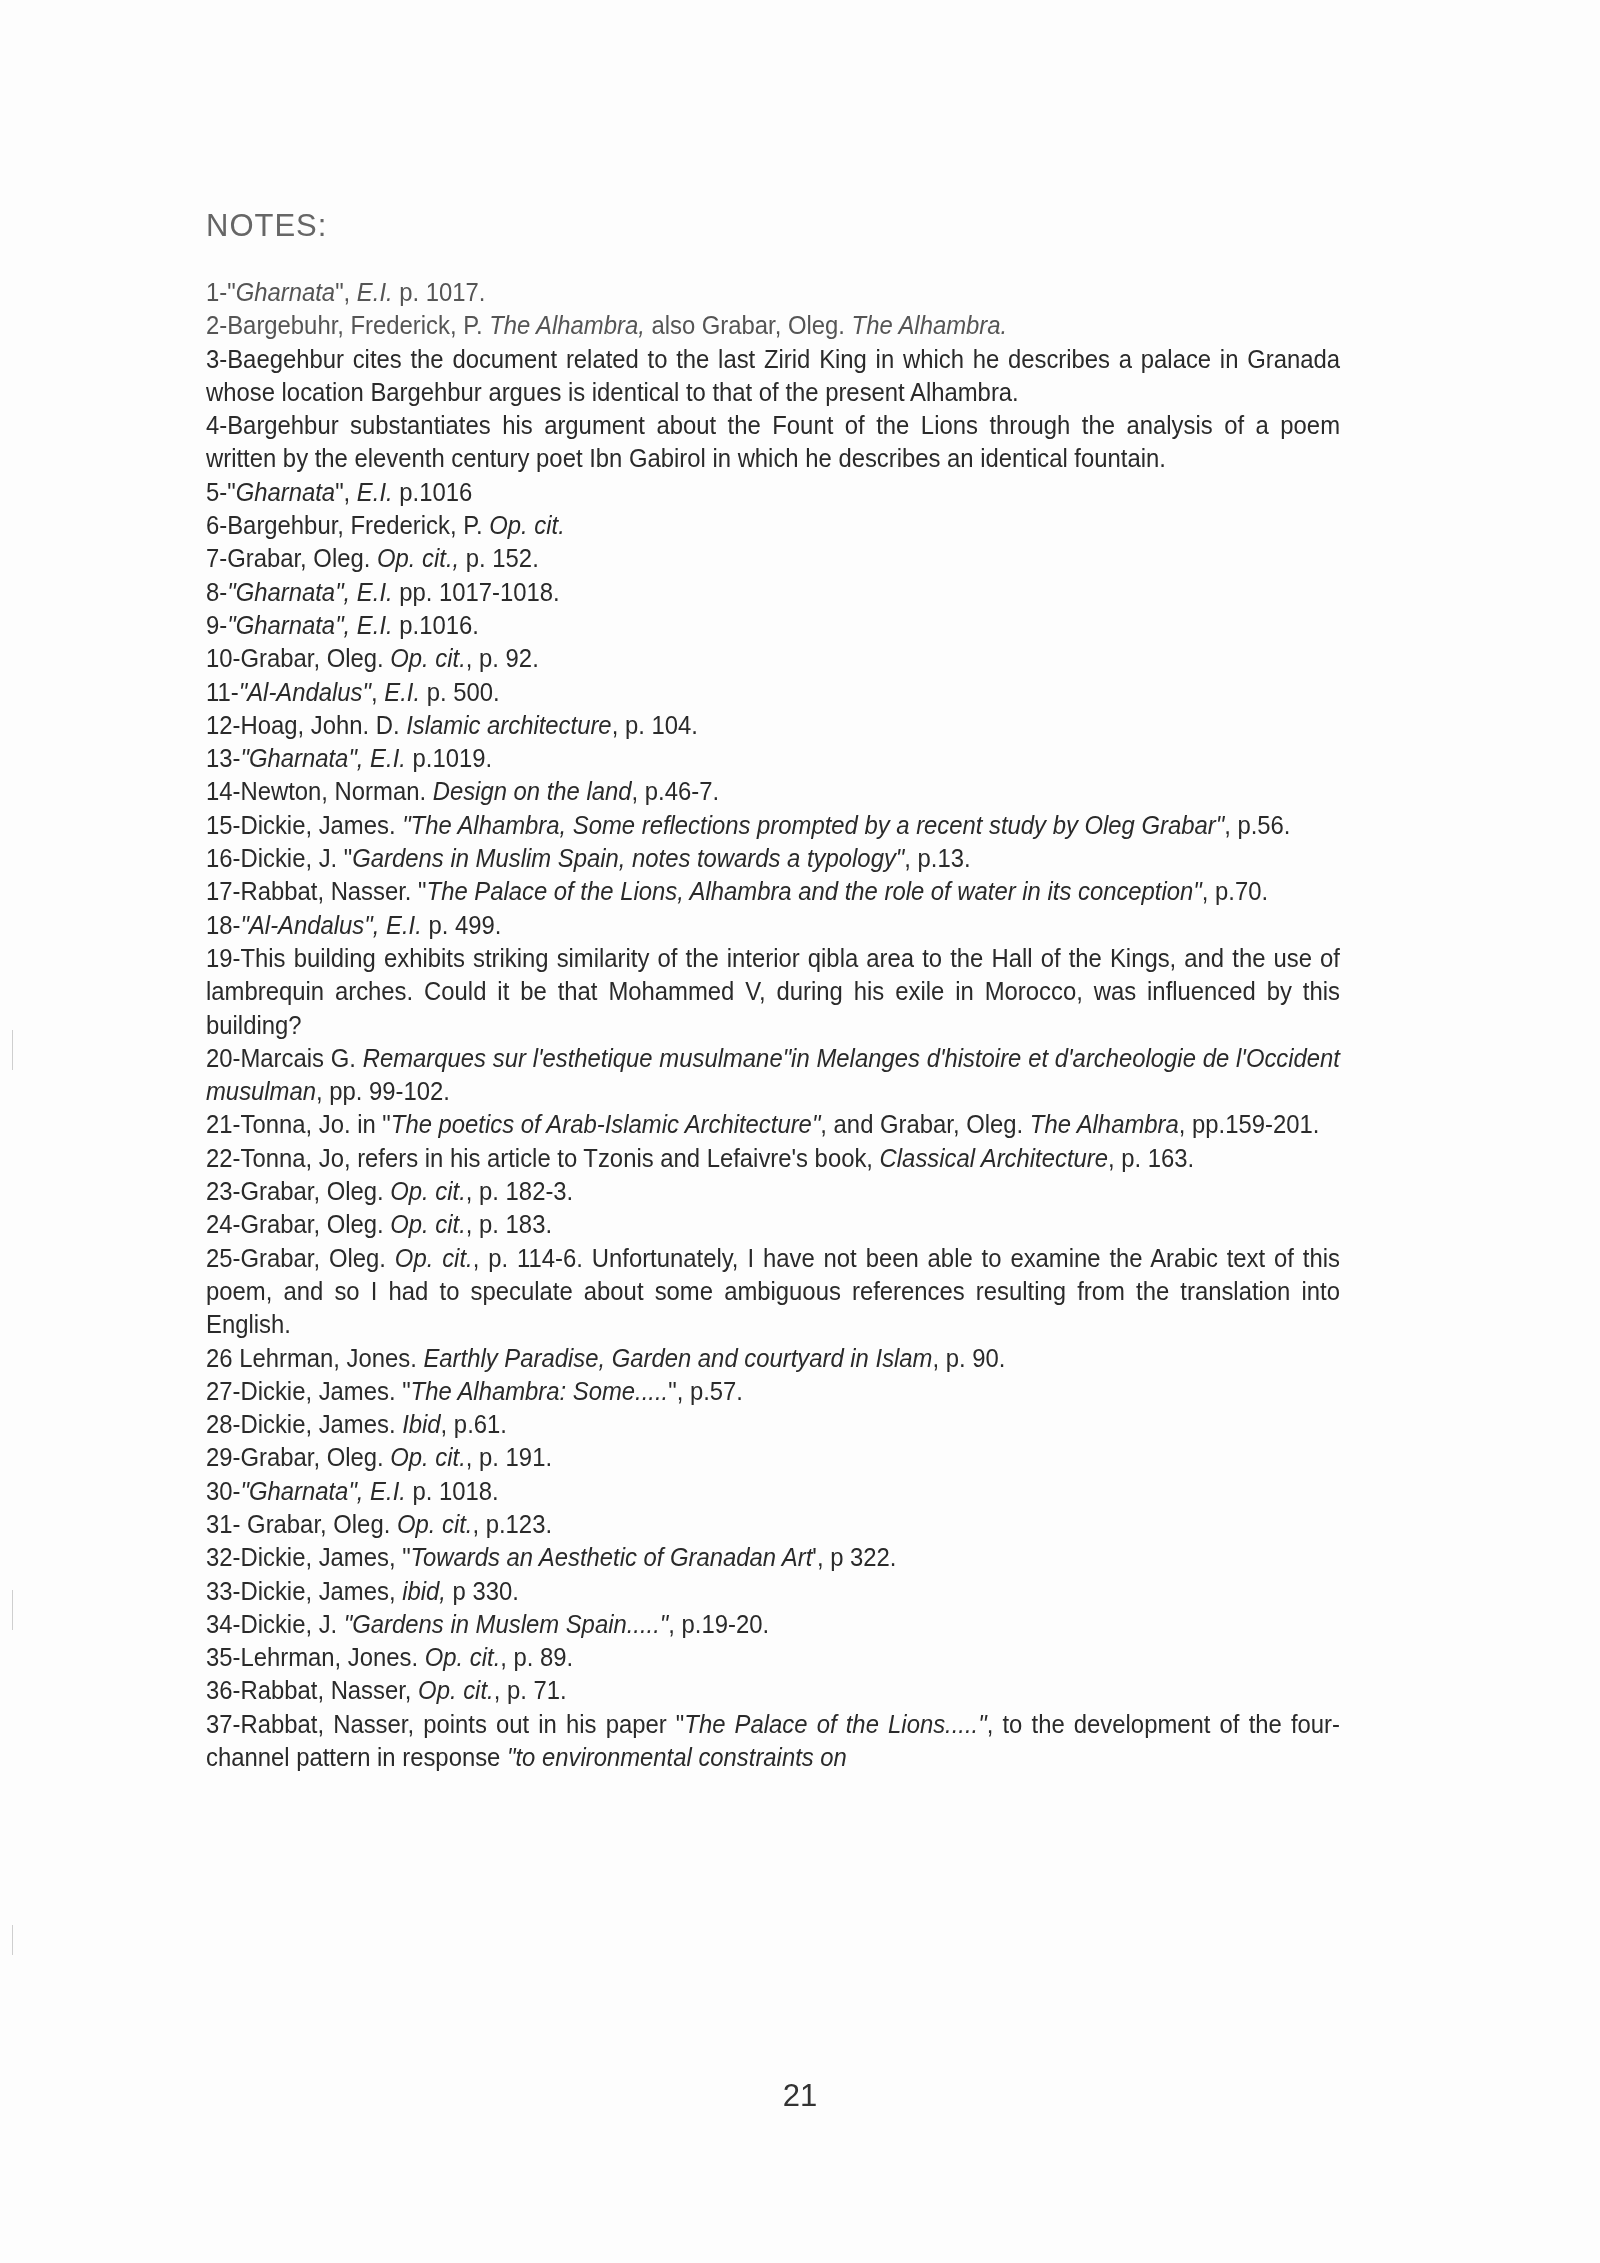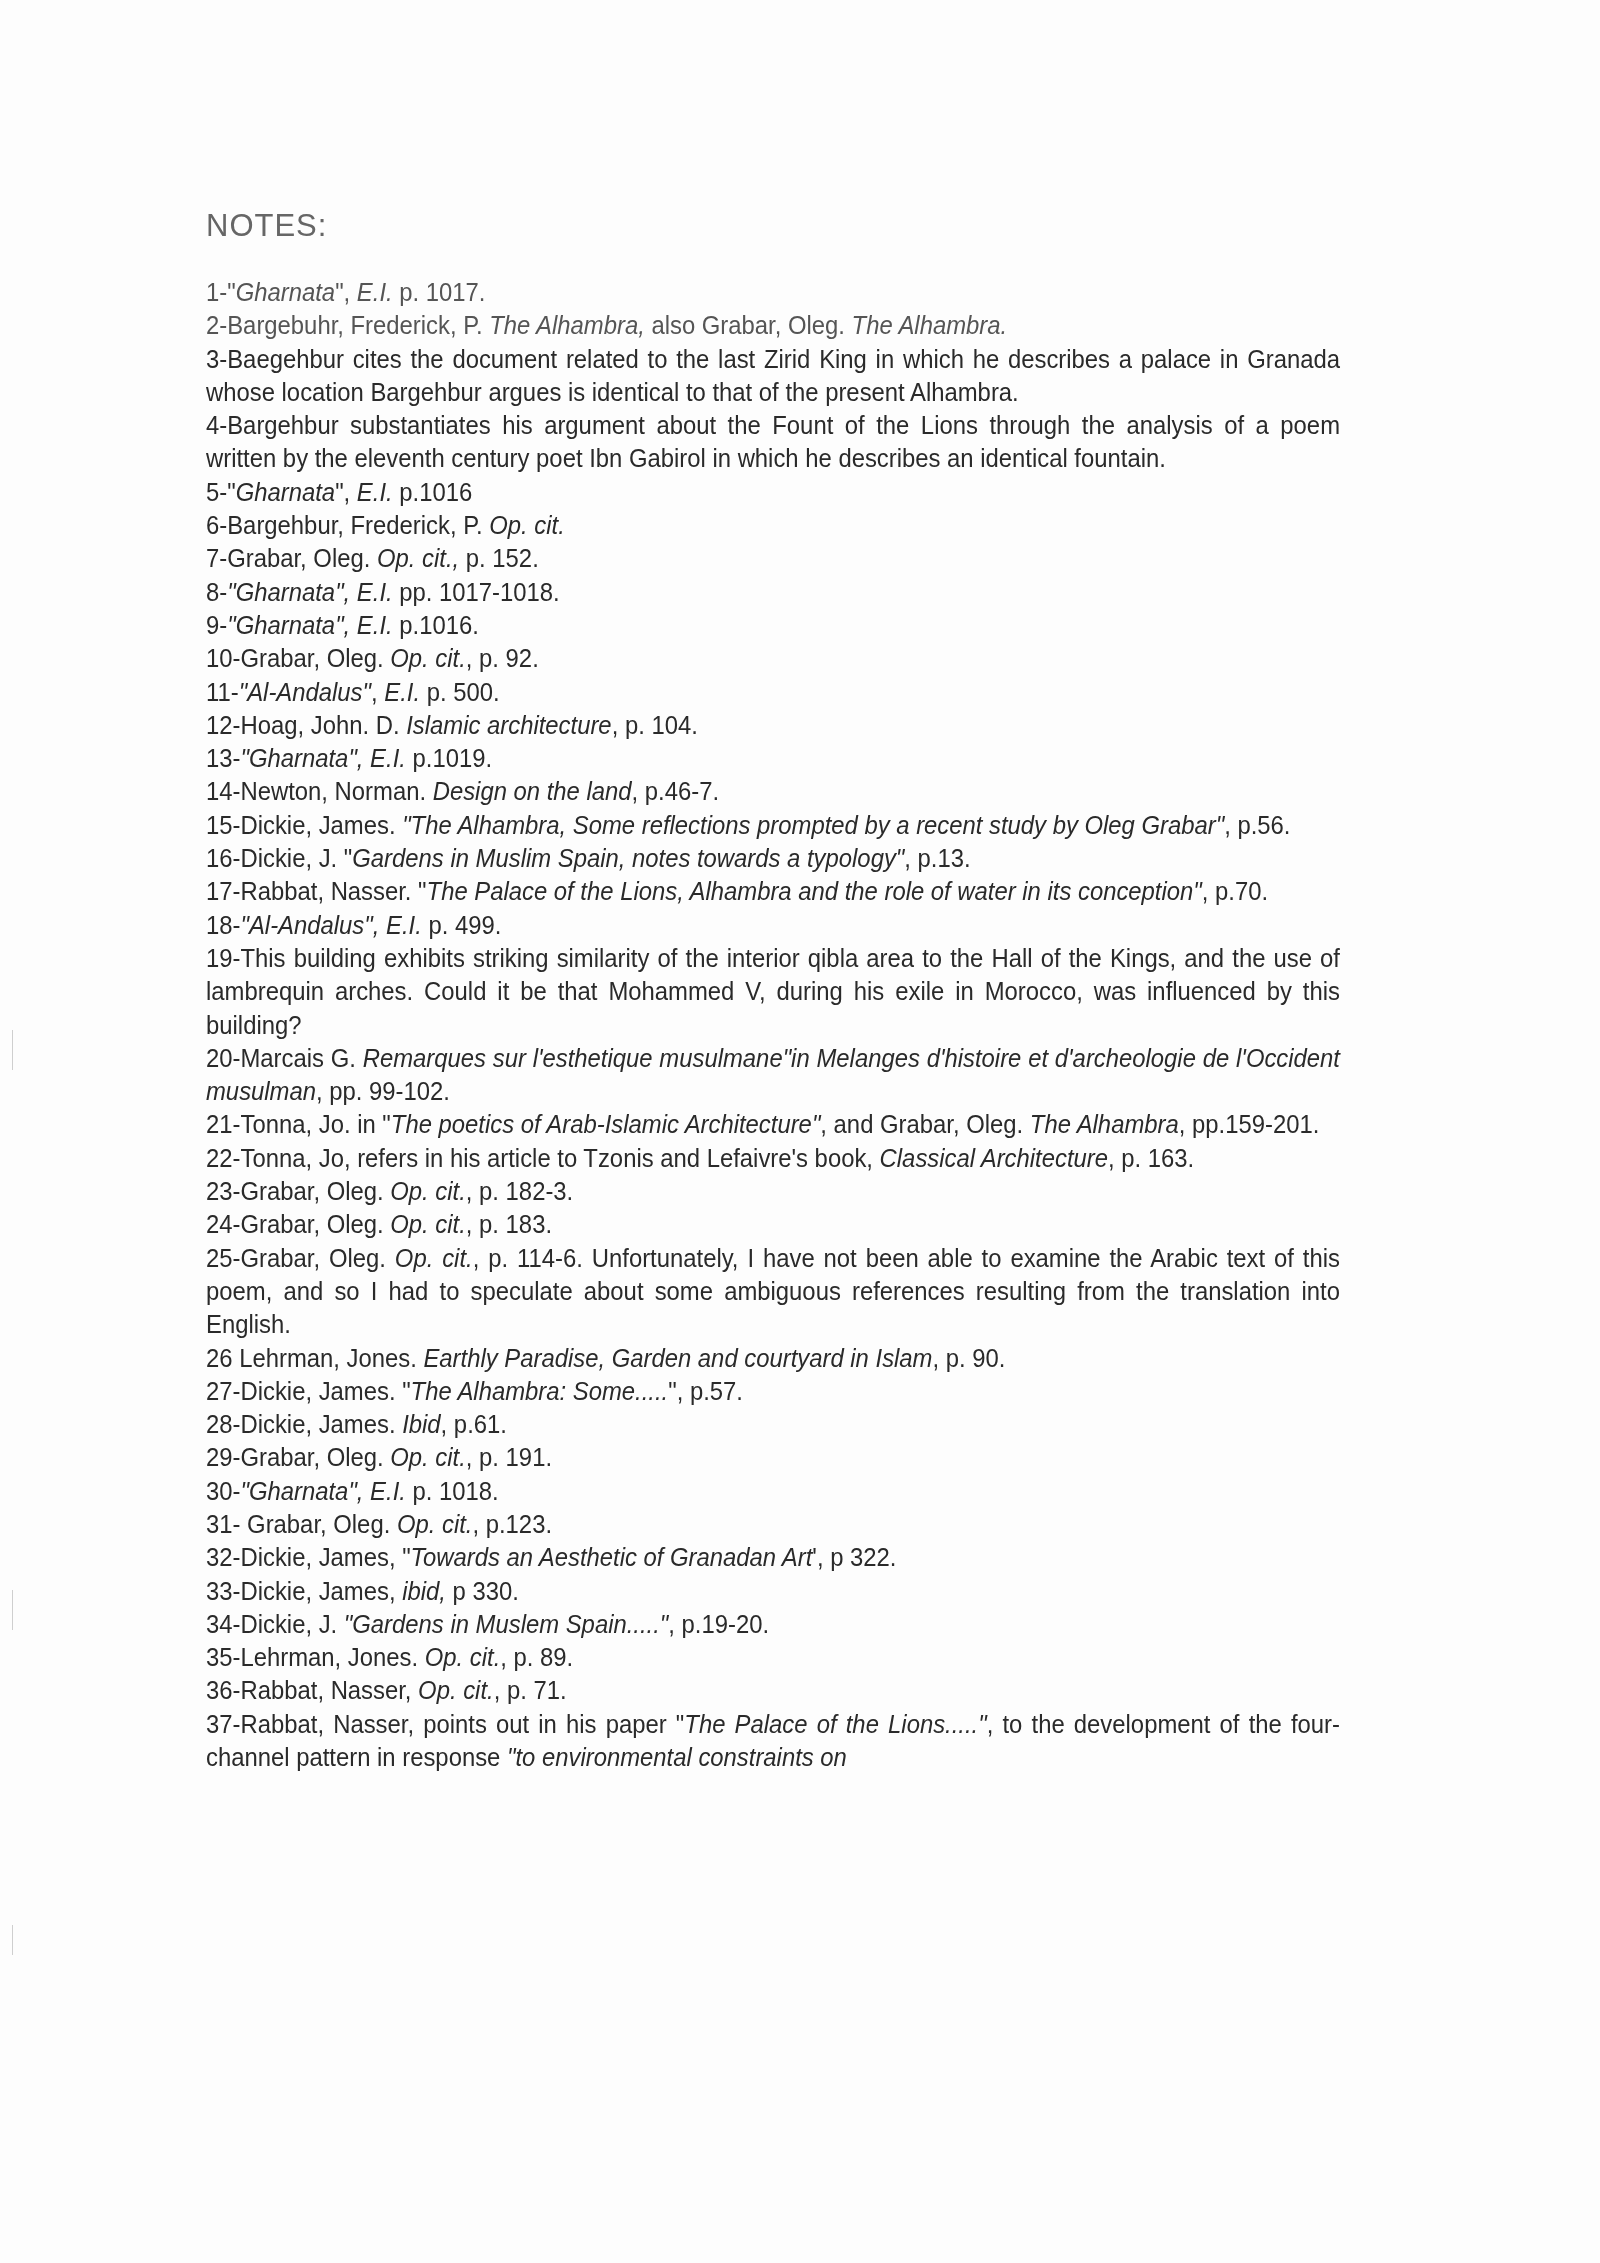--- a/index.html
+++ b/index.html
@@ -65,13 +65,14 @@
       <p class="note"><span>29-Grabar, Oleg. </span><i>Op. cit.</i><span>, p. 191.</span></p>
       <p class="note"><span>30-</span><i>"Gharnata",</i><span> </span><i>E.I.</i><span> p. 1018.</span></p>
       <p class="note"><span>31- Grabar, Oleg. </span><i>Op. cit.</i><span>, p.123.</span></p>
       <p class="note"><span>32-Dickie, James, "</span><i>Towards an Aesthetic of Granadan Art</i><span>', p 322.</span></p>
       <p class="note"><span>33-Dickie,  James, </span><i>ibid,</i><span> p 330.</span></p>
       <p class="note"><span>34-Dickie, J. </span><i>"Gardens in Muslem Spain....."</i><span>, p.19-20.</span></p>
       <p class="note"><span>35-Lehrman, Jones. </span><i>Op. cit.</i><span>, p. 89.</span></p>
       <p class="note"><span>36-Rabbat, Nasser, </span><i>Op. cit.</i><span>, p. 71.</span></p>
       <p class="note"><span>37-Rabbat, Nasser, points out in his paper  "</span><i>The Palace of the Lions....."</i><span>, to the development of the four-channel pattern in response </span><i>"to environmental constraints on</i></p>
     </div>
+  <div class="page-number">21</div>
 </div>
 
 </body></html>

